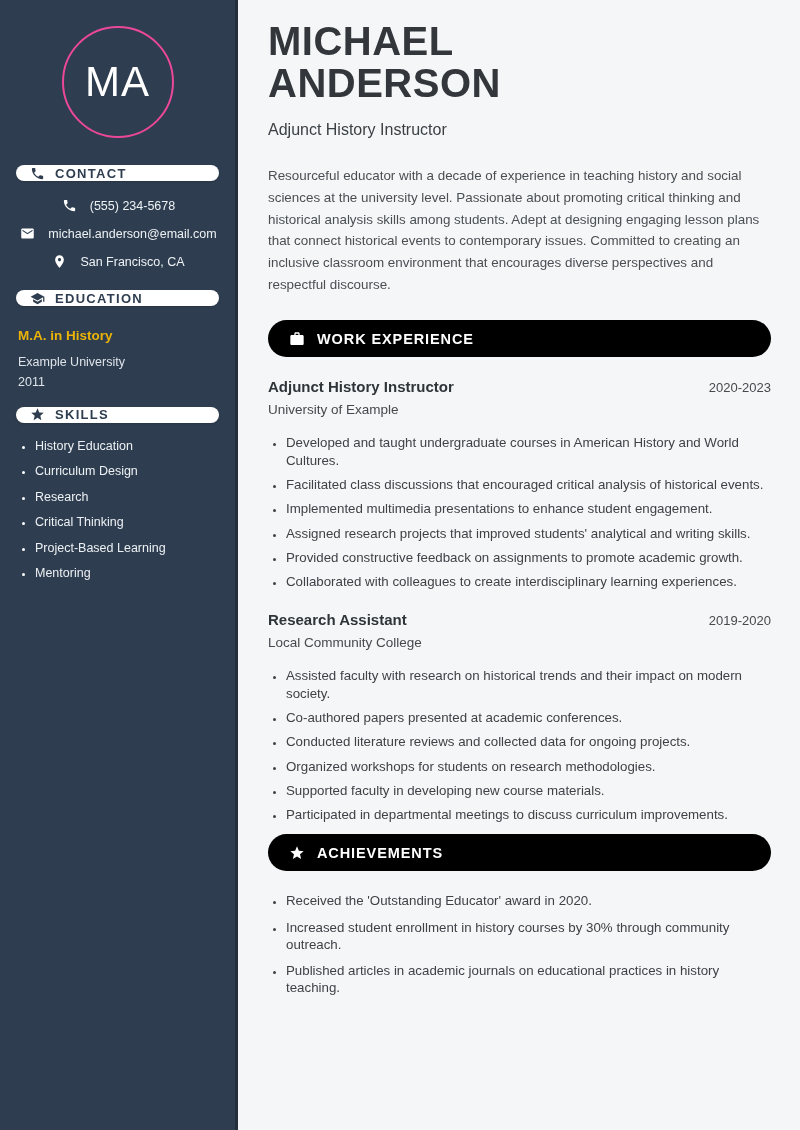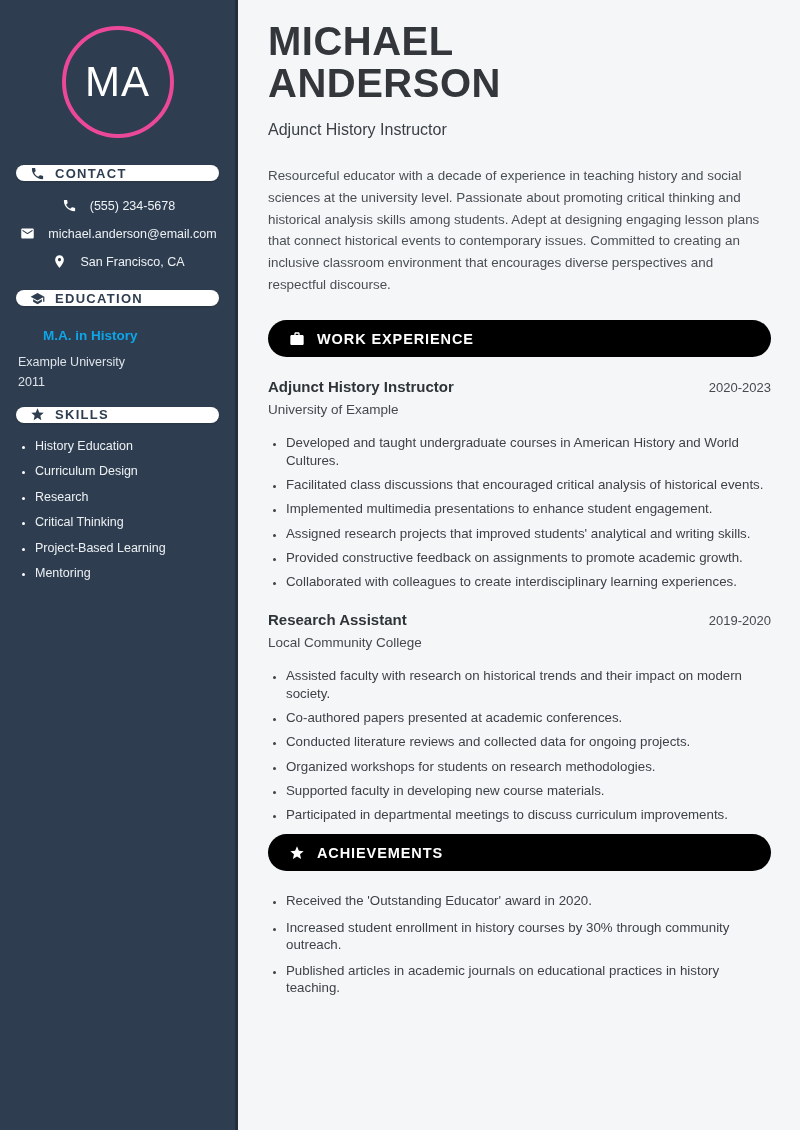--- a/index.html
+++ b/index.html
@@ -16,21 +16,21 @@
   .sidebar {
     width: 238px;
     flex-shrink: 0;
     background: #2e3d4f;
     border-right: 3px solid #232f3d;
     padding: 14px 16px 20px 16px;
     color: #fff;
   }
   .avatar {
     width: 112px; height: 112px;
-    border: 4px solid #ec4899;
+    border: 2px solid #ec4899;
     border-radius: 50%;
     margin: 12px auto 0 auto;
     display: flex; align-items: center; justify-content: center;
     font-size: 42px;
     font-weight: 400;
     letter-spacing: 1px;
     color: #ffffff;
   }
   .side-pill {
     background: #ffffff;
@@ -55,21 +55,21 @@
   .contact-row {
     display: flex; align-items: center; gap: 13px;
     margin-bottom: 13px;
     font-size: 12.5px;
     color: #eef2f5;
     justify-content: center;
   }
   .contact-row svg { width: 15px; height: 15px; fill: #ffffff; flex-shrink: 0; }
 
   .edu-block { margin-top: 19px; padding-left: 2px; font-size: 12.5px; color: #dde3e9; line-height: 1.6; }
-  .edu-degree { color: #0ea5e9; font-weight: bold; font-size: 13.5px; margin-bottom: 5px; margin-left: 25px; }
+  .edu-degree { color: #eab308; font-weight: bold; font-size: 13.5px; margin-bottom: 5px; }
 
   .side-list { margin-top: 16px; padding-left: 19px; list-style: disc; }
   .side-list li {
     font-size: 12.5px;
     color: #edf1f4;
     margin-bottom: 11.5px;
   }
   .side-list li::marker { color: #ffffff; font-size: 11px; }
 
   

